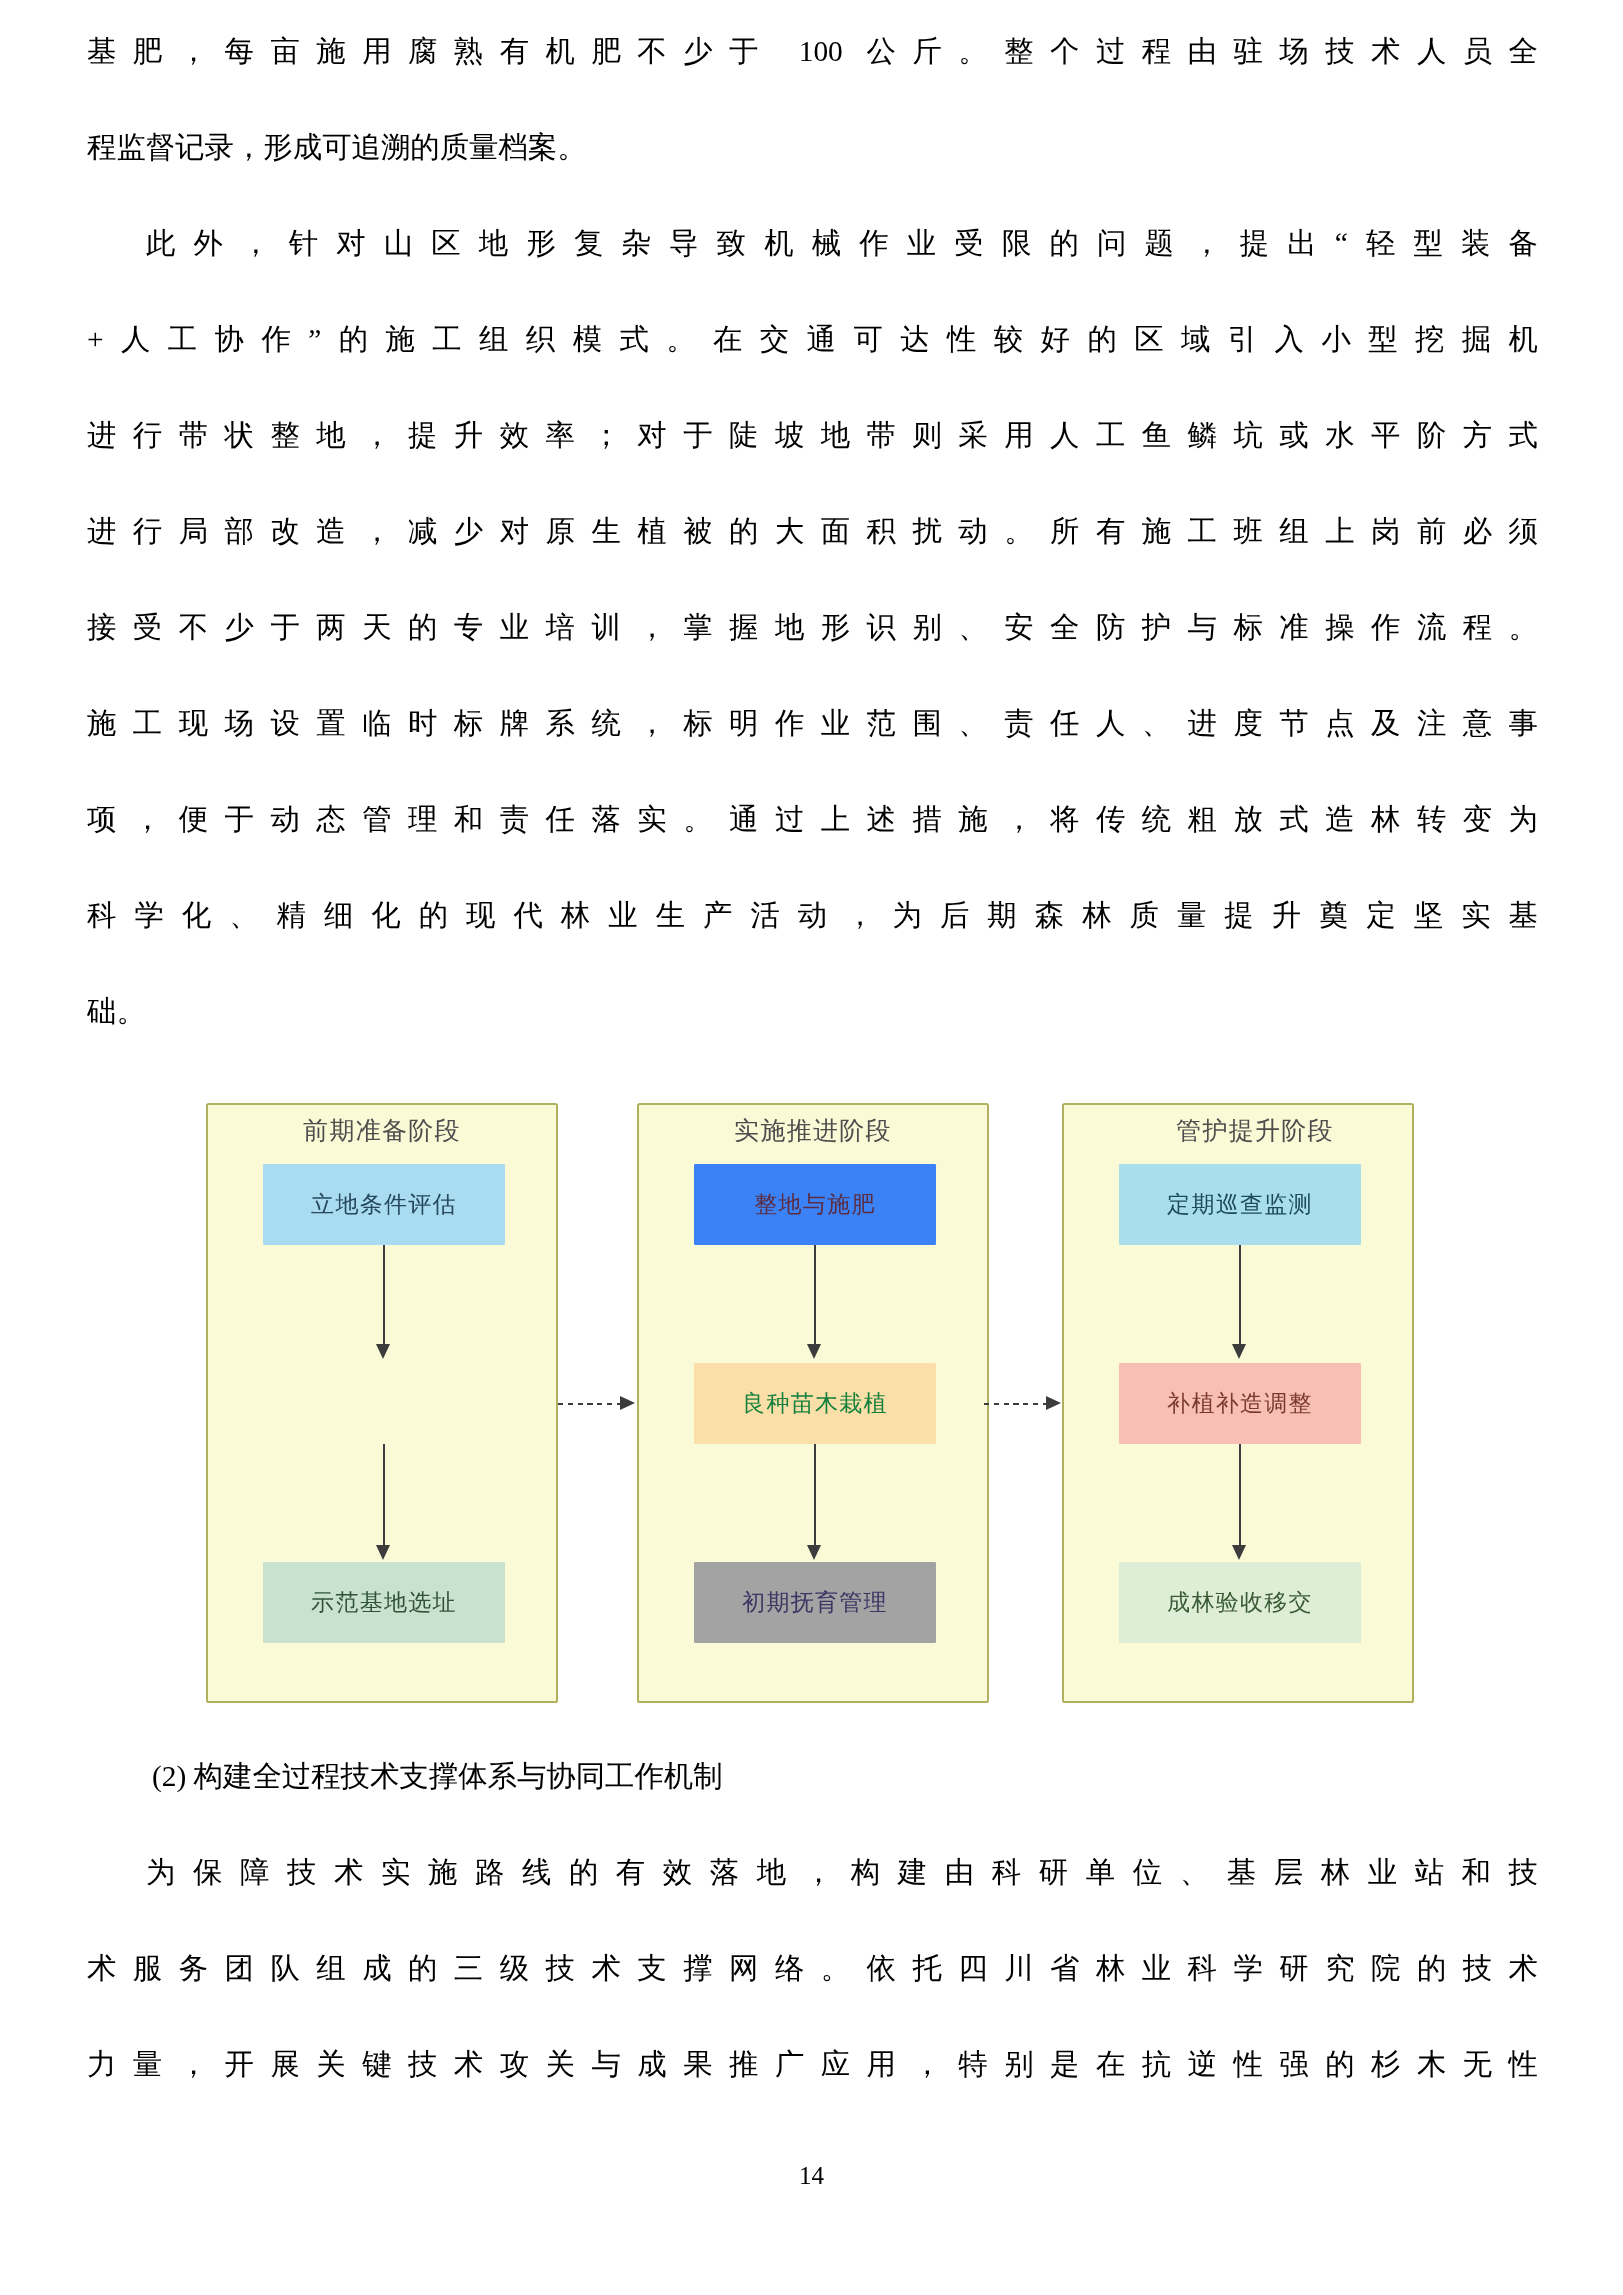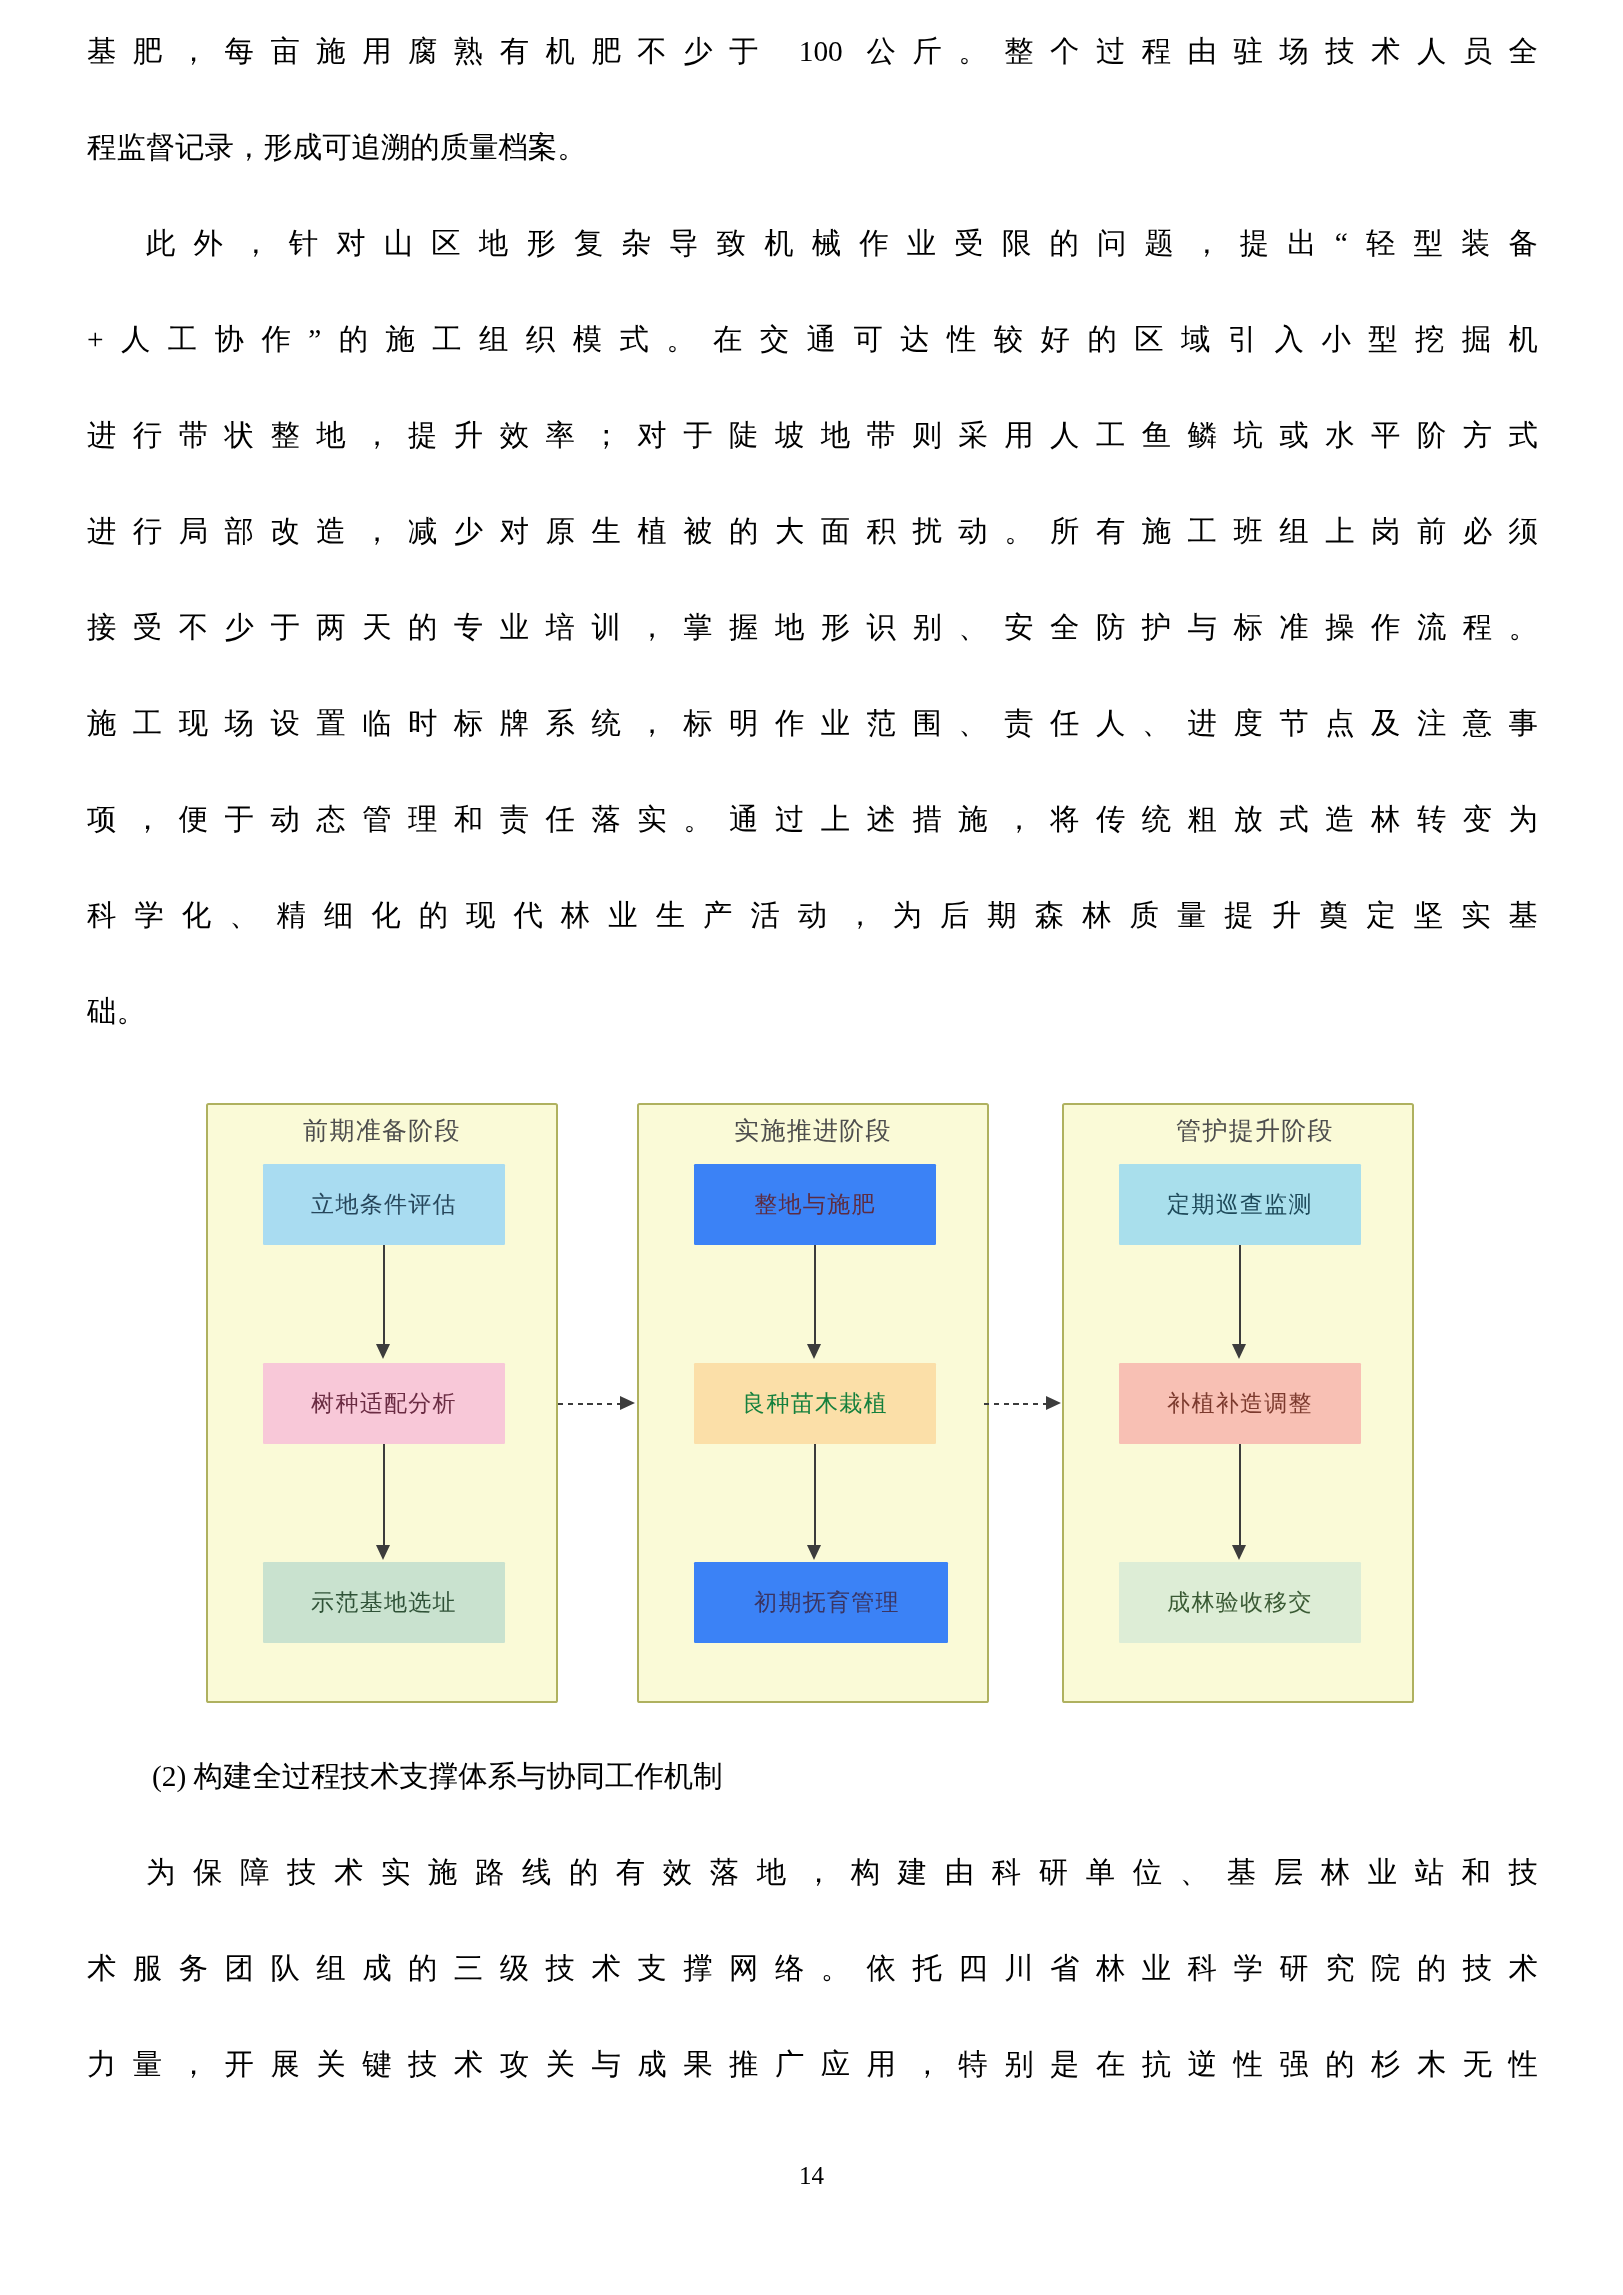--- a/index.html
+++ b/index.html
@@ -112,35 +112,34 @@
     <div class="tline jl">项，便于动态管理和责任落实。通过上述措施，将传统粗放式造林转变为</div>
     <div class="tline jl">科学化、精细化的现代林业生产活动，为后期森林质量提升奠定坚实基</div>
     <div class="tline">础。</div>
   </div>
 
   <div class="panel panel-1" style="background-color: rgb(250, 250, 215); border-color: rgb(175, 177, 95);">
     <div class="stage-title" style="color: rgb(77, 77, 77);">前期准备阶段</div>
     <div class="fbox r1" style="background-color: rgb(169, 220, 241); color: rgb(39, 71, 92);">立地条件评估</div>
     <div class="vline v1" style="background-color: rgb(60, 60, 60);"></div>
     <div class="vhead vh1" style="border-top-color: rgb(60, 60, 60);"></div>
-    <div class="fbox r2" style="background-color: rgb(248, 200, 216); color: rgb(107, 44, 67);">树种适配分析</div>
     <div class="vline v2" style="background-color: rgb(60, 60, 60);"></div>
     <div class="vhead vh2" style="border-top-color: rgb(60, 60, 60);"></div>
     <div class="fbox r3" style="background-color: rgb(201, 226, 207); color: rgb(47, 82, 55);">示范基地选址</div>
   </div>
 
   <div class="panel panel-2" style="background-color: rgb(250, 250, 215); border-color: rgb(175, 177, 95);">
     <div class="stage-title" style="color: rgb(77, 77, 77);">实施推进阶段</div>
     <div class="fbox r1" style="background-color: #3b82f6; color: rgb(92, 44, 66);">整地与施肥</div>
     <div class="vline v1" style="background-color: rgb(60, 60, 60);"></div>
     <div class="vhead vh1" style="border-top-color: rgb(60, 60, 60);"></div>
     <div class="fbox r2" style="background-color: rgb(251, 223, 168); color: #15803d;">良种苗木栽植</div>
     <div class="vline v2" style="background-color: rgb(60, 60, 60);"></div>
     <div class="vhead vh2" style="border-top-color: rgb(60, 60, 60);"></div>
-    <div class="fbox r3" style="background-color: #3b82f6; color: rgb(58, 53, 99); padding-left: 12px;">初期抚育管理</div>
+    <div class="fbox r3" style="background-color: #a3a3a3; color: rgb(58, 53, 99);">初期抚育管理</div>
   </div>
 
   <div class="panel panel-3" style="background-color: rgb(250, 250, 215); border-color: rgb(175, 177, 95);">
     <div class="stage-title" style="color: rgb(77, 77, 77); padding-left: 17px;">管护提升阶段</div>
     <div class="fbox r1" style="background-color: rgb(169, 223, 236); color: rgb(30, 74, 90);">定期巡查监测</div>
     <div class="vline v1" style="background-color: rgb(60, 60, 60);"></div>
     <div class="vhead vh1" style="border-top-color: rgb(60, 60, 60);"></div>
     <div class="fbox r2" style="background-color: rgb(248, 192, 180); color: rgb(124, 58, 46);">补植补造调整</div>
     <div class="vline v2" style="background-color: rgb(60, 60, 60);"></div>
     <div class="vhead vh2" style="border-top-color: rgb(60, 60, 60);"></div>

